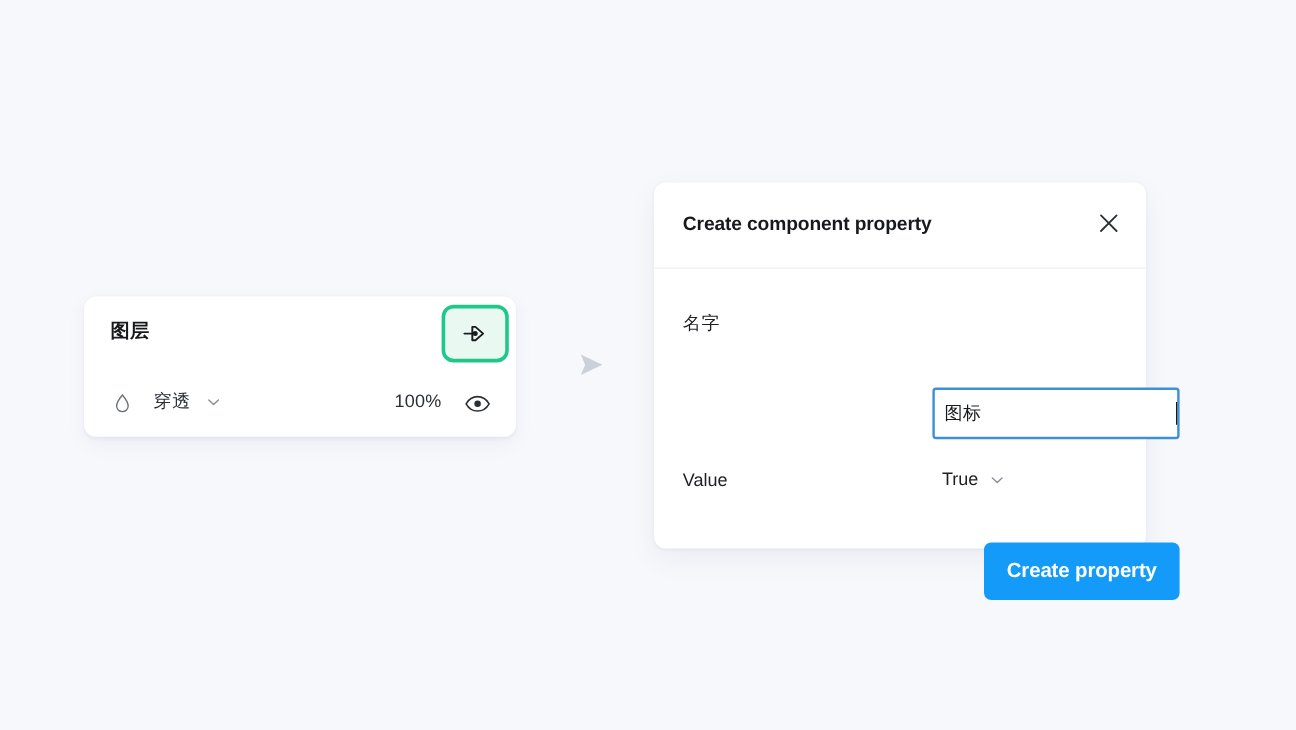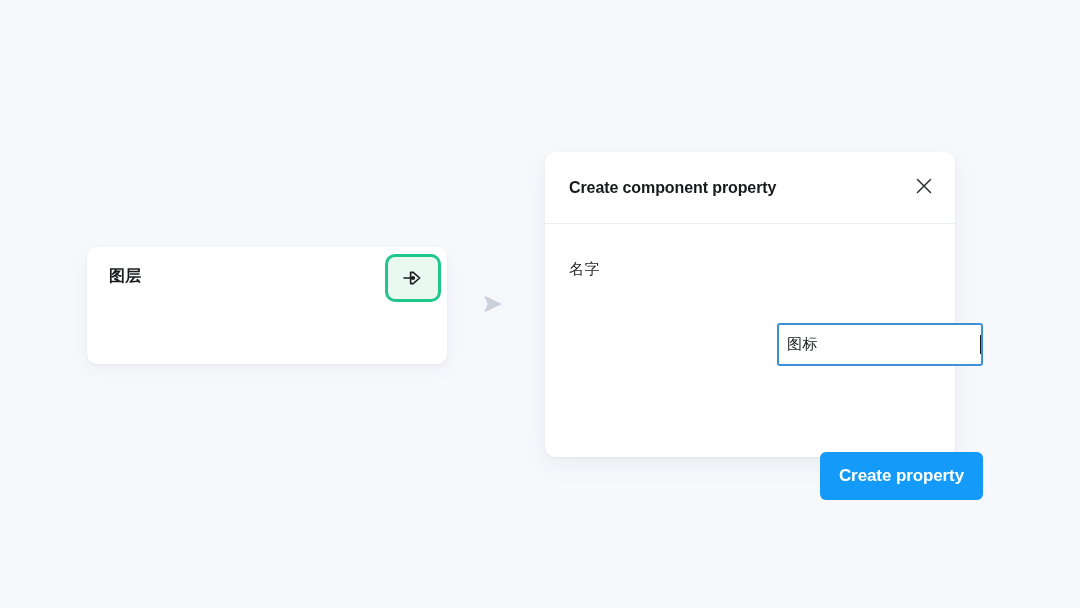--- a/index.html
+++ b/index.html
@@ -13,21 +13,21 @@
   body {
     background: #f7f8fc;
     font-family: "Liberation Sans", "DejaVu Sans", sans-serif;
     position: relative;
     -webkit-font-smoothing: antialiased;
   }
 
   
   .layers-card {
     position: absolute;
-    left: 87px;
+    left: 70px;
     top: 247px;
     width: 360px;
     height: 117px;
     background: #ffffff;
     border-radius: 10px;
     box-shadow: 0 1px 3px rgba(25, 30, 60, 0.05),
                 0 6px 18px rgba(25, 30, 60, 0.045);
   }
 
   .layers-header {
@@ -267,20 +267,44 @@
       <span>
         <svg width="26" height="26" viewBox="0 0 26 26" fill="none">
           <path d="M4 13 H12" stroke="#1a1c20" stroke-width="1.6" stroke-linecap="round"></path>
           <path d="M13.2 7.4 L19.6 13 L13.2 18.6 L10.6 18.6 L10.6 7.4 Z" stroke="#1a1c20" stroke-width="1.6" stroke-linejoin="round" fill="none"></path>
           <circle cx="13" cy="13" r="2.1" fill="#1a1c20"></circle>
         </svg>
       </span>
     </div>
   </div>
 
+  <div class="layer-row">
+    <span class="blend-icon">
+      <svg width="16" height="18" viewBox="0 0 16 18" fill="none">
+        <path d="M8 2.2 C8 2.2 3.2 8.0 3.2 11.3 C3.2 13.9 5.35 16 8 16 C10.65 16 12.8 13.9 12.8 11.3 C12.8 8.0 8 2.2 8 2.2 Z" stroke="#6b7178" stroke-width="1.15" fill="none"></path>
+      </svg>
+    </span>
+
+    <span class="blend-label">穿透</span>
+
+    <span class="blend-chevron">
+      <svg width="14" height="14" viewBox="0 0 14 14" fill="none">
+        <path d="M3 5.3 L7 9.1 L11 5.3" stroke="#8a9099" stroke-width="1.2" stroke-linecap="round" stroke-linejoin="round"></path>
+      </svg>
+    </span>
+
+    <span class="opacity-value">100%</span>
+
+    <span class="eye-icon">
+      <svg width="22" height="15" viewBox="0 0 22 15" fill="none">
+        <path d="M1.4 7.5 C3.8 3.3 7.2 1.5 11 1.5 C14.8 1.5 18.2 3.3 20.6 7.5 C18.2 11.7 14.8 13.5 11 13.5 C7.2 13.5 3.8 11.7 1.4 7.5 Z" stroke="#2b2f36" stroke-width="1.3" fill="none"></path>
+        <circle cx="11" cy="7.5" r="2.7" fill="#2b2f36"></circle>
+      </svg>
+    </span>
+  </div>
 </div>
 
 <div class="flow-arrow">
   <svg width="30" height="26" viewBox="0 0 30 26" fill="none">
     <path d="M6 4.5 L24 13 L6 21.5 L9.6 13 Z" fill="#ccd0da"></path>
   </svg>
 </div>
 
 <div class="dialog">
 
@@ -300,16 +324,28 @@
 
     <div class="row-name">
       <span class="field-label">名字</span>
     </div>
 
     <div class="name-input">
       <span class="name-input-text">图标</span>
         <span class="caret"></span>
     </div>
 
+    <div class="row-value">
+      <span class="field-label">Value</span>
+
+      <div class="value-select">
+        <span class="value-select-text">True</span>
+        <span class="value-chevron">
+          <svg width="14" height="14" viewBox="0 0 14 14" fill="none">
+            <path d="M3 5.3 L7 9.1 L11 5.3" stroke="#8a9099" stroke-width="1.2" stroke-linecap="round" stroke-linejoin="round"></path>
+          </svg>
+        </span>
+      </div>
+    </div>
 
     <button class="create-btn">Create property</button>
   </div>
 </div>
 
 </body></html>

